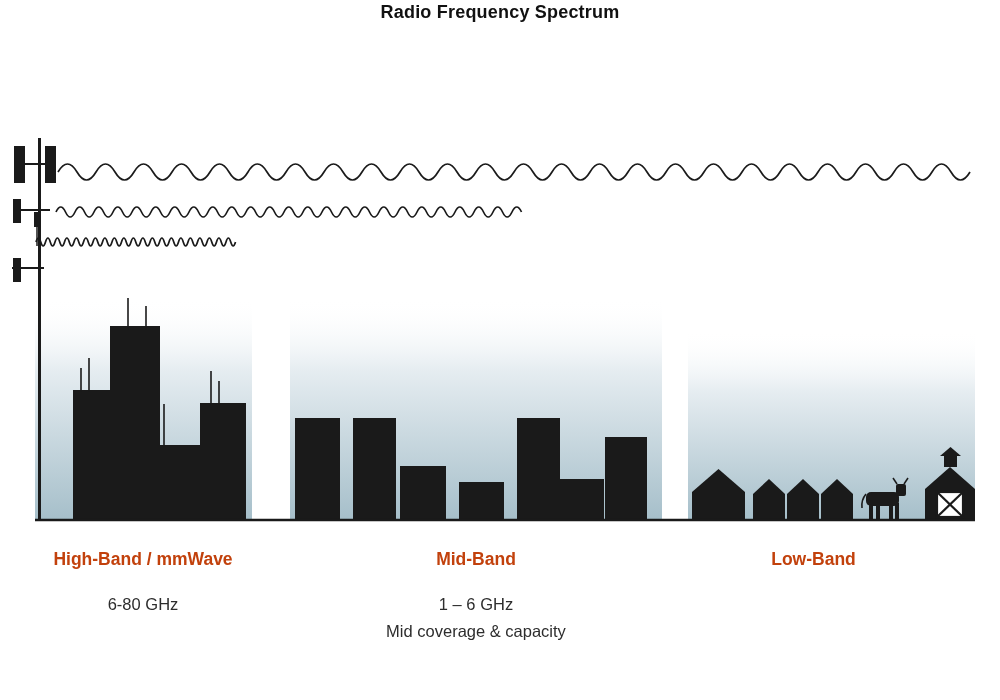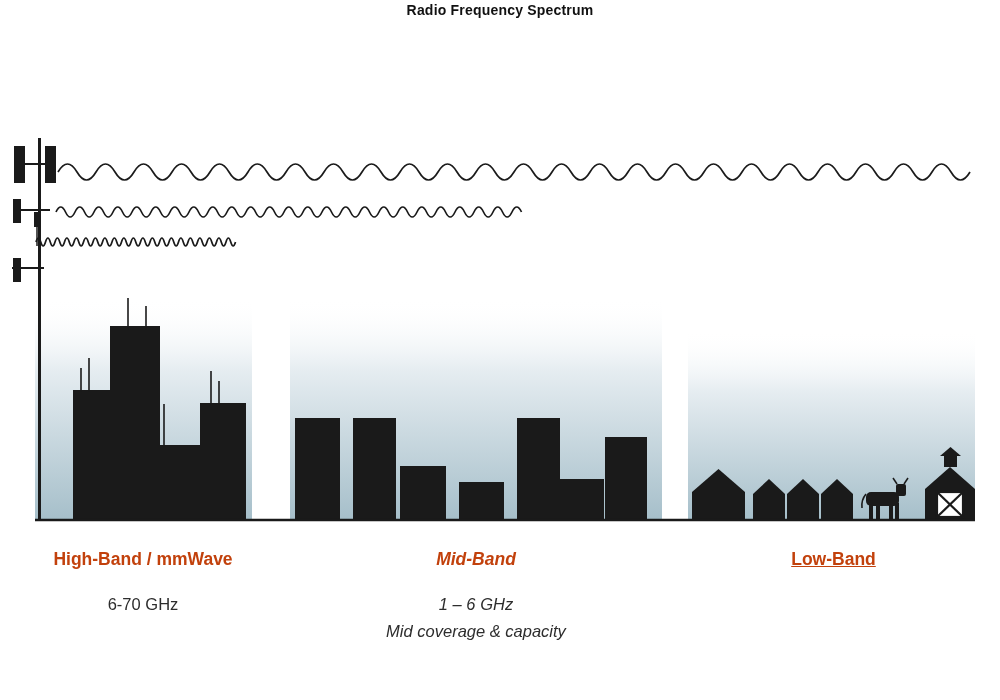--- a/index.html
+++ b/index.html
@@ -8,21 +8,21 @@
     width: 1000px;
     height: 700px;
     background: #ffffff;
     font-family: "Liberation Sans", sans-serif;
     overflow: hidden;
   }
   .title {
     position: absolute;
     top: 2px; left: 0; width: 100%;
     text-align: center;
-    font-size: 14px;
+    font-size: 18px;
     font-weight: bold;
     color: #111111;
     letter-spacing: 0.2px;
   }
   #diagram { position: absolute; top: 0; left: 0; }
   .band-label {
     position: absolute;
     top: 549px;
     text-align: center;
     font-weight: bold;
@@ -31,22 +31,22 @@
   }
   .band-lines {
     position: absolute;
     top: 591px;
     text-align: center;
     font-size: 16.5px;
     line-height: 26.5px;
     color: #2d2d2d;
   }
   .b0 { left: 18px;  width: 250px; }
-  .b1 { left: 290px; width: 372px; font-style: italic; }
-  .b2 { left: 688px; width: 291px; text-decoration: underline; }
+  .b1 { left: 290px; width: 372px; }
+  .b2 { left: 668px; width: 291px; }
 </style>
 </head>
 <body>
 
 <div id="stage">
 
   <div class="title">Radio Frequency Spectrum</div>
 
   <svg id="diagram" width="1000" height="535" viewBox="0 0 1000 535">
     <defs>
@@ -133,21 +133,21 @@
     </g>
 
     <line x1="35" y1="520" x2="975" y2="520" stroke="#1a1a1a" stroke-width="2.6"></line>
   </svg>
 
   <div class="band-label b0">High-Band / mmWave</div>
   <div class="band-label b1">Mid-Band</div>
   <div class="band-label b2">Low-Band</div>
 
   <div class="band-lines b0">
-    <div>6-70 GHz</div>
+    <div>6-80 GHz</div>
   </div>
 
   <div class="band-lines b1">
     <div>1 – 6 GHz</div>
     <div>Mid coverage &amp; capacity</div>
   </div>
 
 
 </div>
 

